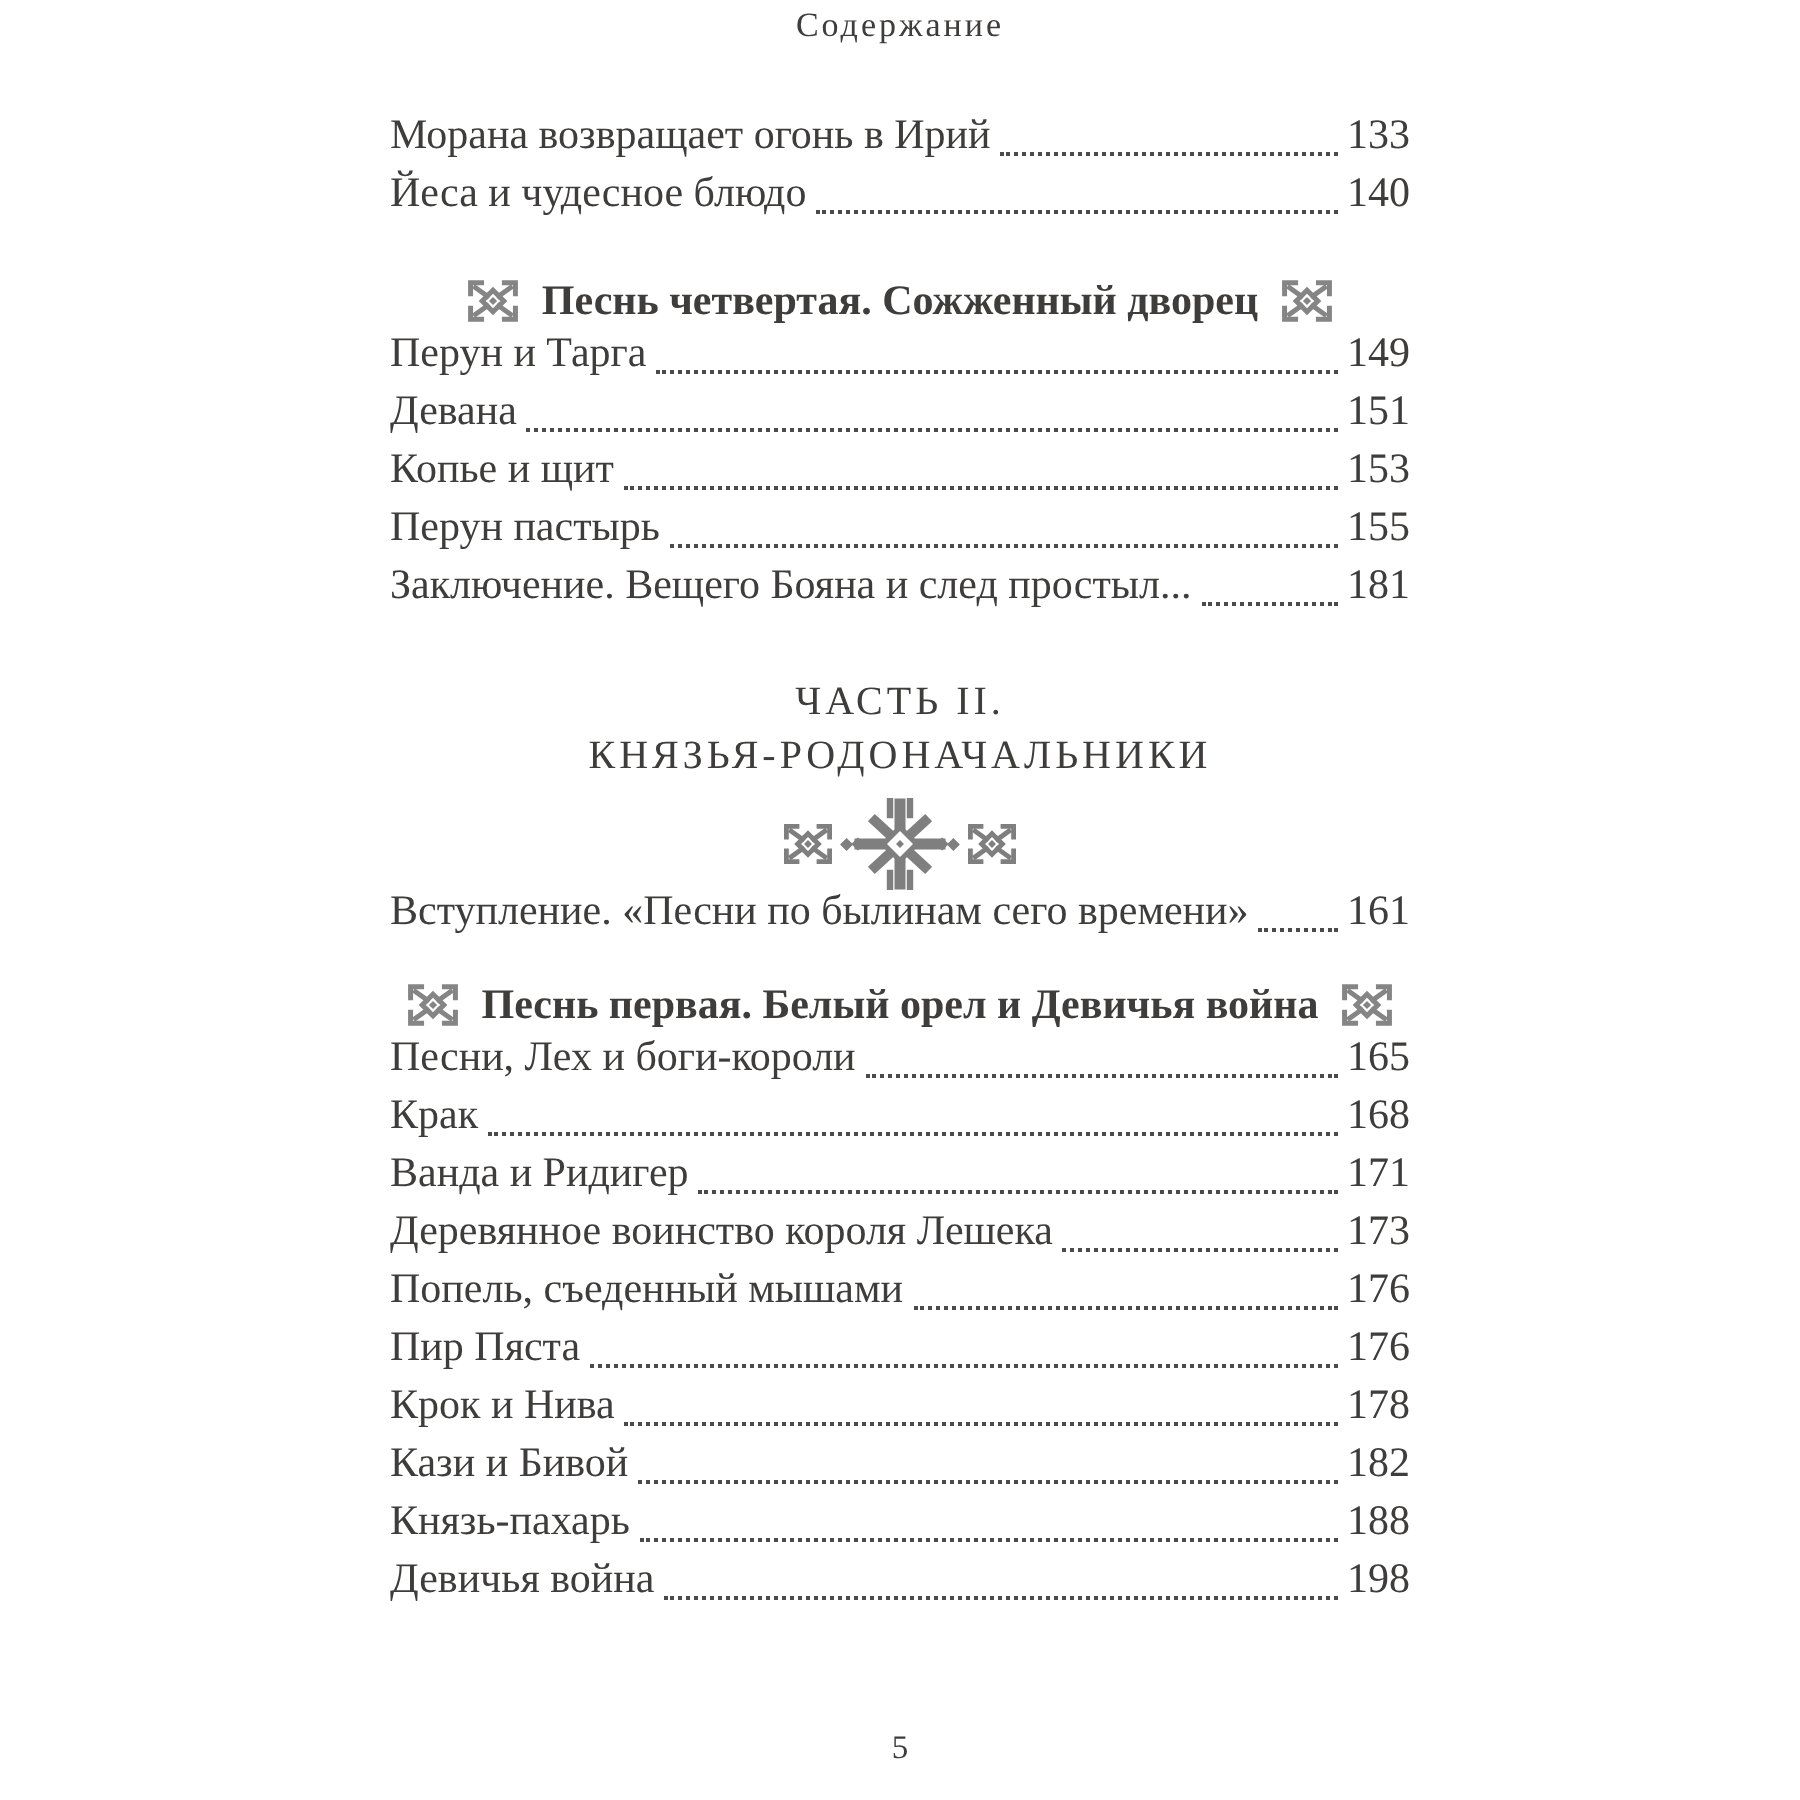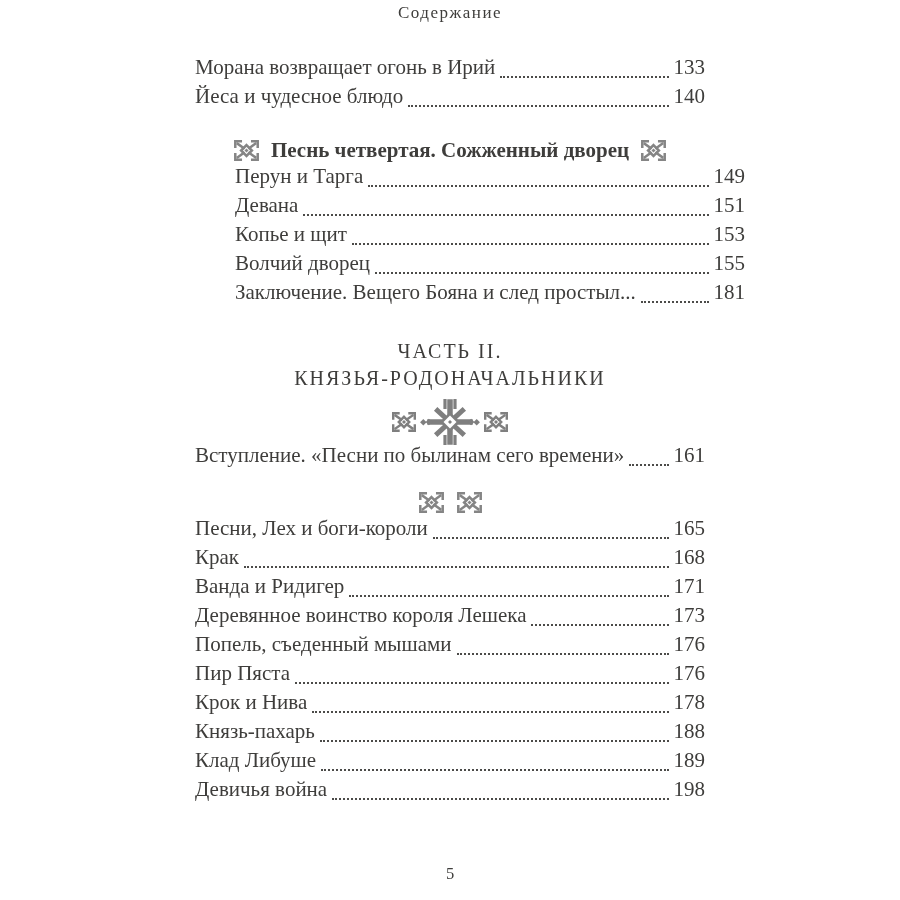--- a/index.html
+++ b/index.html
@@ -101,38 +101,38 @@
   <div class="song-heading" style="top:137px;">
     <svg class="orn-s" viewBox="0 0 26 22">
         <use href="#orn-small-g"></use>
       </svg>
     <span>Песнь четвертая. Сожженный дворец</span>
     <svg class="orn-s" viewBox="0 0 26 22">
         <use href="#orn-small-g"></use>
       </svg>
   </div>
 
-  <div class="entries" style="top:164px;margin-left:40px;">
+  <div class="entries" style="top:164px;">
     <div class="row">
       <span class="t">Перун и Тарга</span>
       <span class="leader"></span>
       <span class="num">149</span>
     </div>
     <div class="row">
       <span class="t">Девана</span>
       <span class="leader"></span>
       <span class="num">151</span>
     </div>
     <div class="row">
       <span class="t">Копье и щит</span>
       <span class="leader"></span>
       <span class="num">153</span>
     </div>
     <div class="row">
-      <span class="t">Волчий дворец</span>
+      <span class="t">Перун пастырь</span>
       <span class="leader"></span>
       <span class="num">155</span>
     </div>
     <div class="row">
       <span class="t">Заключение. Вещего Бояна и след простыл...</span>
       <span class="leader"></span>
       <span class="num">181</span>
     </div>
   </div>
 
@@ -152,20 +152,21 @@
       <span class="t">Вступление. «Песни по былинам сего времени»</span>
       <span class="leader"></span>
       <span class="num">161</span>
     </div>
   </div>
 
   <div class="song-heading" style="top:489px;">
     <svg class="orn-s" viewBox="0 0 26 22">
         <use href="#orn-small-g"></use>
       </svg>
+    <span>Песнь первая. Белый орел и Девичья война</span>
     <svg class="orn-s" viewBox="0 0 26 22">
         <use href="#orn-small-g"></use>
       </svg>
   </div>
 
   <div class="entries" style="top:516px;">
     <div class="row">
       <span class="t">Песни, Лех и боги-короли</span>
       <span class="leader"></span>
       <span class="num">165</span>
@@ -194,30 +195,30 @@
       <span class="t">Пир Пяста</span>
       <span class="leader"></span>
       <span class="num">176</span>
     </div>
     <div class="row">
       <span class="t">Крок и Нива</span>
       <span class="leader"></span>
       <span class="num">178</span>
     </div>
     <div class="row">
+      <span class="t">Кази и Бивой</span>
+      <span class="leader"></span>
+      <span class="num">182</span>
+    </div>
+    <div class="row">
       <span class="t">Князь-пахарь</span>
       <span class="leader"></span>
       <span class="num">188</span>
     </div>
     <div class="row">
-      <span class="t">Клад Либуше</span>
-      <span class="leader"></span>
-      <span class="num">189</span>
-    </div>
-    <div class="row">
       <span class="t">Девичья война</span>
       <span class="leader"></span>
       <span class="num">198</span>
     </div>
   </div>
 
   <div class="page-number">5</div>
 
 </div>
 

